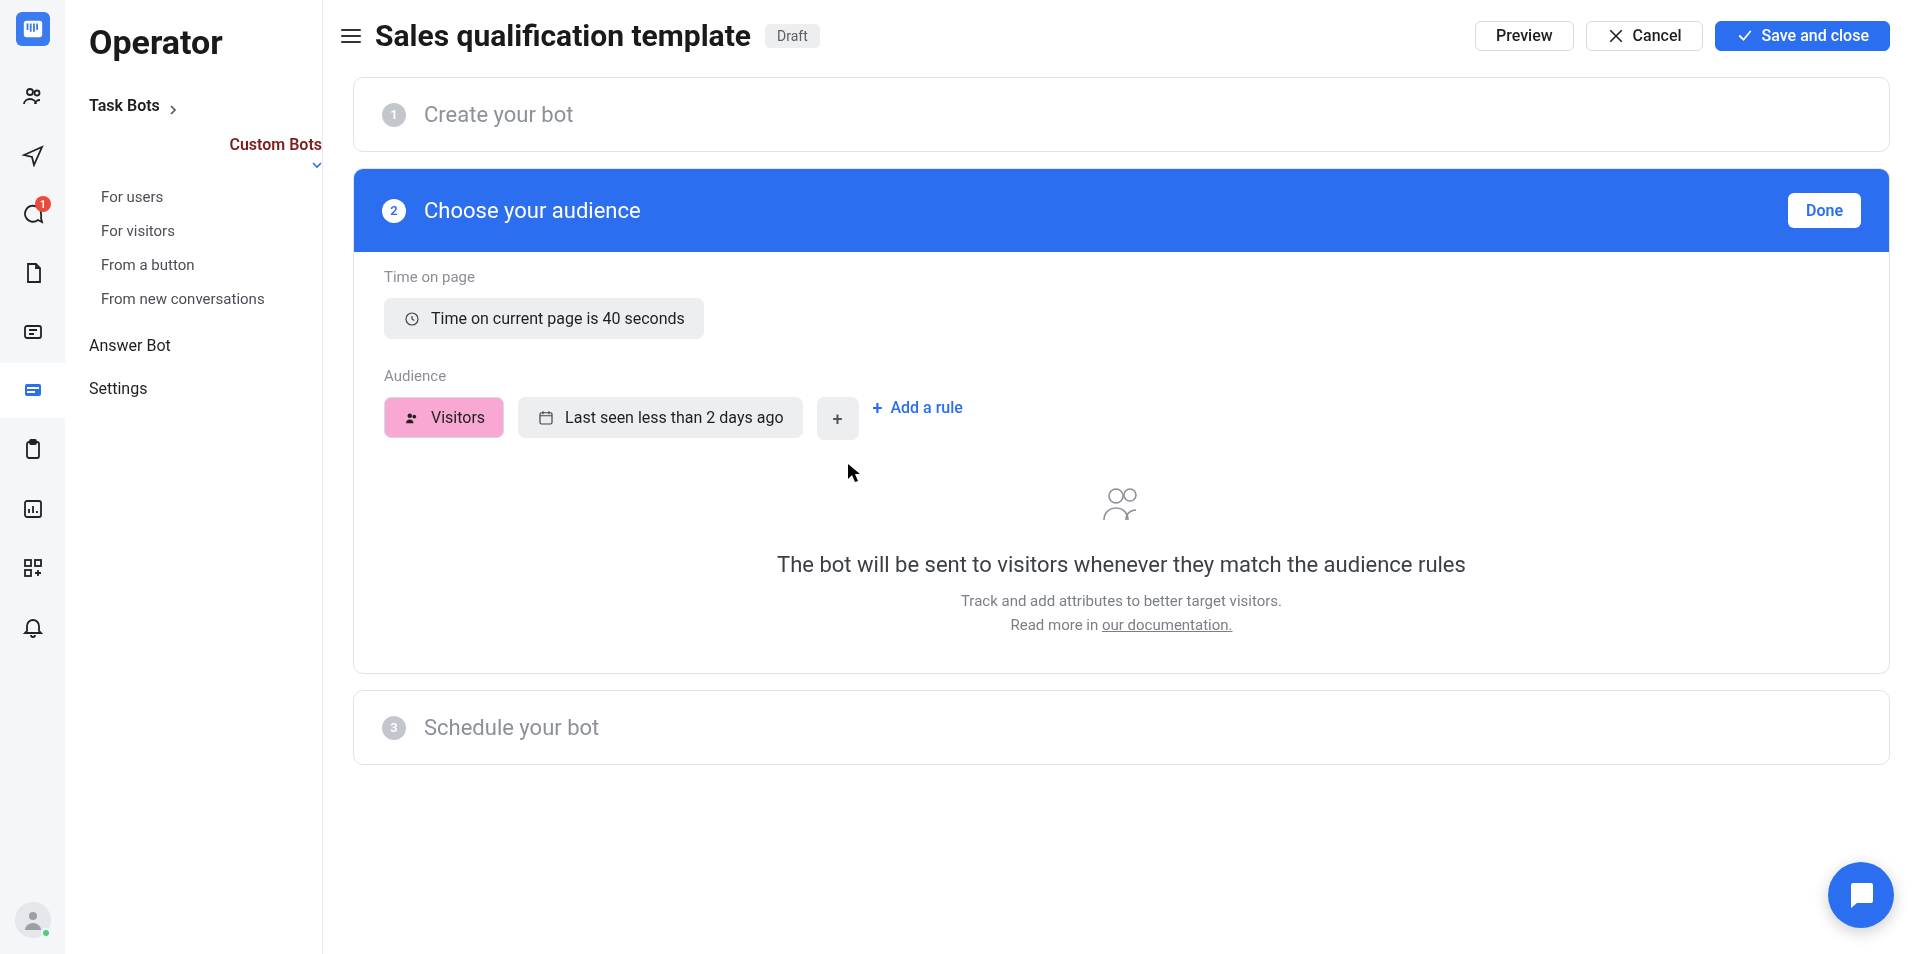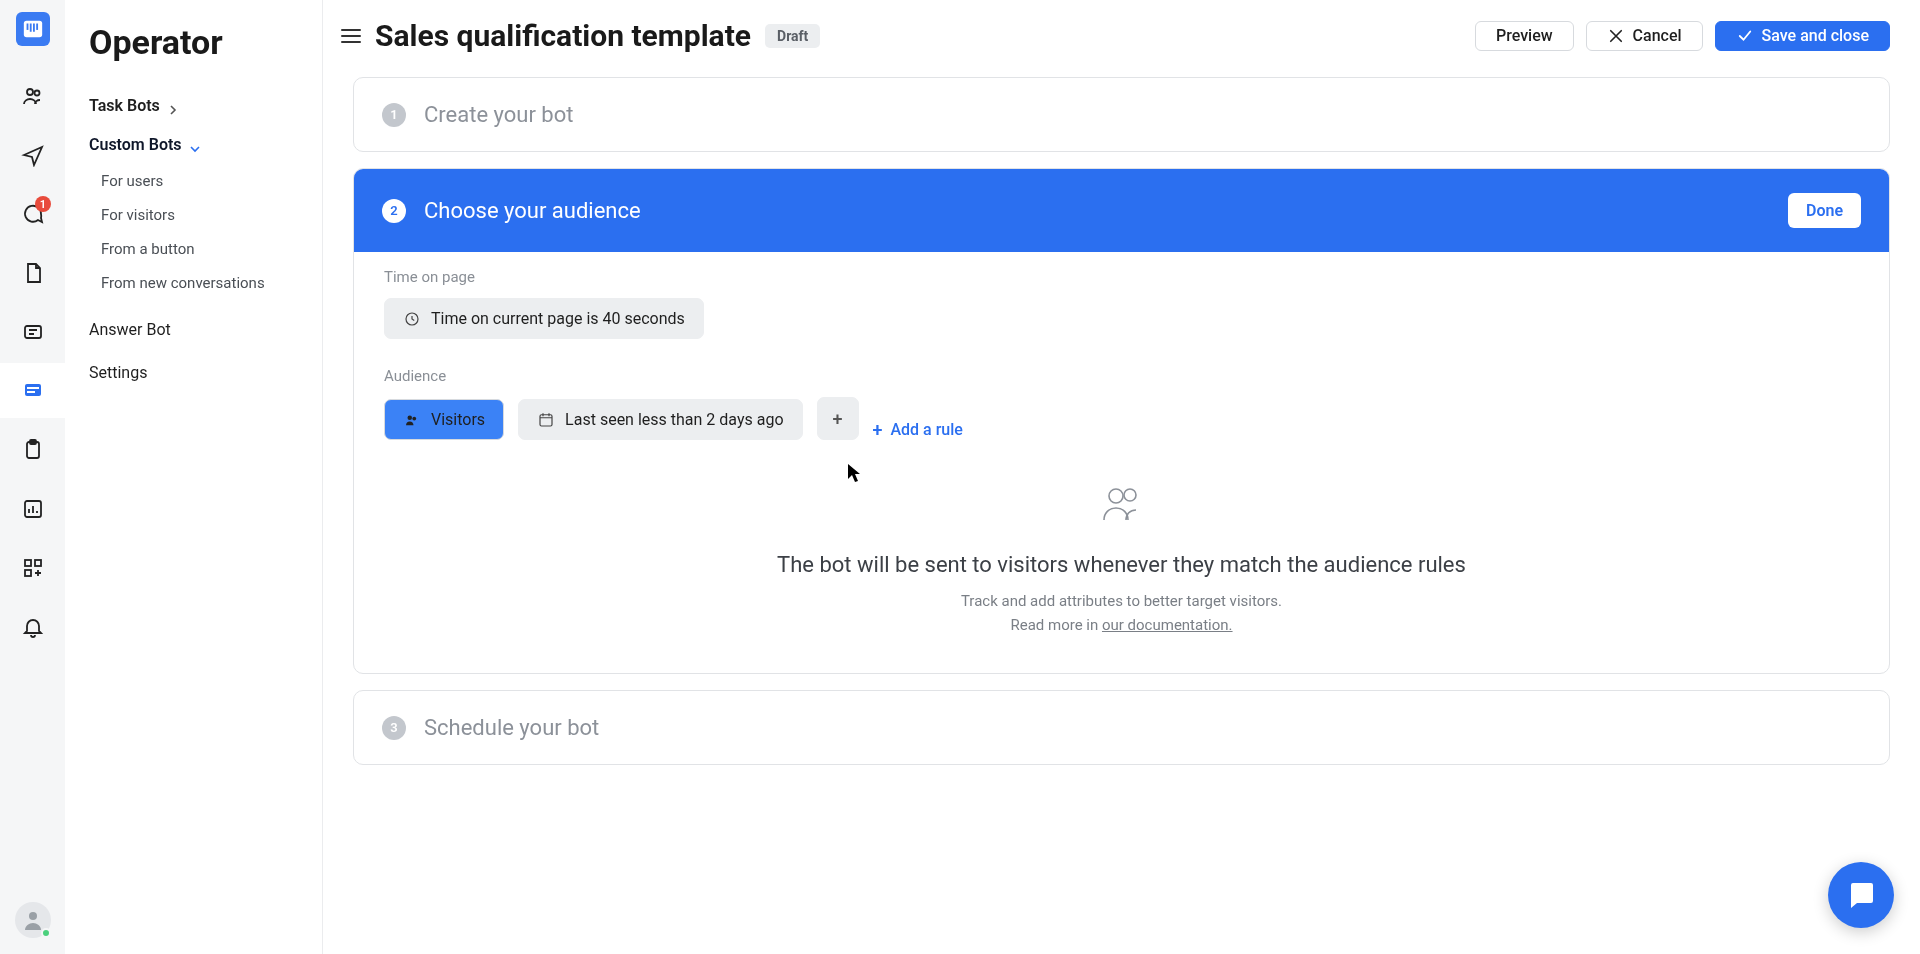--- a/index.html
+++ b/index.html
@@ -18,48 +18,48 @@
   .avatar-wrap { margin-top:auto; margin-bottom:16px; position:relative; }
   .avatar { width:36px; height:36px; border-radius:50%; background:#e5e7ea; display:flex; align-items:center; justify-content:center; }
   .avatar svg { width:24px; height:24px; fill:#9aa0a6; }
   .presence-dot { width:10px; height:10px; background:#4bd07d; border:2px solid #f5f6f7; border-radius:50%; position:absolute; bottom:0; right:0; }
 
   
   .side-nav { width: 258px; background:#fff; border-right:1px solid #ebecee; padding-top: 16px; }
   .side-title { font-size: 34px; font-weight:700; color:#1a1a1a; padding: 6px 0 24px 24px; }
   .nav-section { font-size:16px; font-weight:600; color:#1f1f1f; padding: 10px 0 10px 24px; cursor:pointer; display:flex; align-items:flex-end; gap:6px; }
   .nav-section .chev { margin-left:2px; }
-  .nav-section.blue { color:#0f172a; }
+  .nav-section.blue { color:#7f1d1d;flex-direction:column; }
   .nav-sub { font-size:15px; color:#4a4f55; padding: 8px 0 8px 36px; cursor:pointer; }
   .nav-link { font-size:16px; font-weight:400; color:#1f1f1f; padding: 12px 0 12px 24px; cursor:pointer; }
 
   
   .main { flex:1; display:flex; flex-direction:column; overflow:hidden; }
   .topbar { display:flex; align-items:center; padding: 18px 30px 18px 18px; gap:14px; }
   .hamburger { width:20px; cursor:pointer; }
   .hamburger div { height:2px; background:#333; margin:4px 0; border-radius:1px; }
   .page-title { font-size:30px; font-weight:700; color:#1a1a1a; }
-  .draft-chip { background:#eceef0; color:#5a5f66; font-size:14px; font-weight:700; padding:4px 12px; border-radius:5px; }
+  .draft-chip { background:#eceef0; color:#5a5f66; font-size:14px; font-weight:400; padding:4px 12px; border-radius:5px; }
   .top-actions { margin-left:auto; display:flex; gap:12px; }
   .btn { height:30px; padding: 0 20px; border-radius:6px; font-size:16px; font-weight:500; display:flex; align-items:center; gap:8px; cursor:pointer; border:1px solid #d7dade; background:#fff; color:#1f1f1f; }
   .btn.primary { background:#2b6ff0; border-color:#2b6ff0; color:#fff; }
   .btn svg { width:18px; height:18px; }
 
   .content { padding: 6px 30px 30px 30px; overflow:auto; flex:1; }
   .step-card { border:1px solid #e1e3e6; border-radius:10px; margin-bottom:16px; overflow:hidden; }
   .step-head { display:flex; align-items:center; padding: 24px 28px; gap:18px; font-size:22px; color:#8c9199; }
   .step-head.active { background:#2b6ff0; color:#fff; }
   .step-num { width:24px; height:24px; border-radius:50%; background:#c3c7cd; color:#fff; font-size:13px; font-weight:600; display:flex; align-items:center; justify-content:center; }
   .step-head.active .step-num { background:#fff; color:#2b6ff0; }
   .step-head .done-btn { margin-left:auto; background:#fff; color:#2b6ff0; font-size:16px; font-weight:600; padding:8px 18px; border-radius:6px; cursor:pointer; }
 
   .step-body { padding: 16px 30px 36px 30px; }
   .label { font-size:15px; color:#8a8f96; margin-bottom:12px; }
-  .chip-row { display:flex; flex-wrap:wrap; gap:14px; align-items:flex-end; margin-bottom:28px; }
-  .chip { display:flex; align-items:center; gap:10px; background:#3b82f6; border:1px solid #d7dade; border-radius:7px; padding:10px 18px; font-size:16px; color:#1f1f1f; cursor:pointer; }
+  .chip-row { display:flex; flex-wrap:wrap; gap:14px; align-items:flex-start; margin-bottom:28px; }
+  .chip { display:flex; align-items:center; gap:10px; background:#f9a8d4; border:1px solid #d7dade; border-radius:7px; padding:10px 18px; font-size:16px; color:#1f1f1f; cursor:pointer; }
   .chip.muted { background:#eceef0; border-color:#eceef0; }
   .chip.add-plus { width:42px; justify-content:center; padding:10px 0; }
   .chip svg { width:18px; height:18px; }
   .add-rule { color:#2b6ff0; font-size:16px; font-weight:500; display:flex; align-items:center; gap:8px; cursor:pointer; }
   .add-rule .plus { font-size:18px; font-weight:600; }
 
   .empty { text-align:center; padding: 40px 0 0 0; }
   .empty-icon { margin: 0 auto 24px; width:48px; height:48px; }
   .empty-icon svg { width:48px; height:48px; stroke:#8c9199; fill:none; stroke-width:1.6; }
   .empty-title { font-size:22px; color:#3c4046; margin-bottom:12px; }

